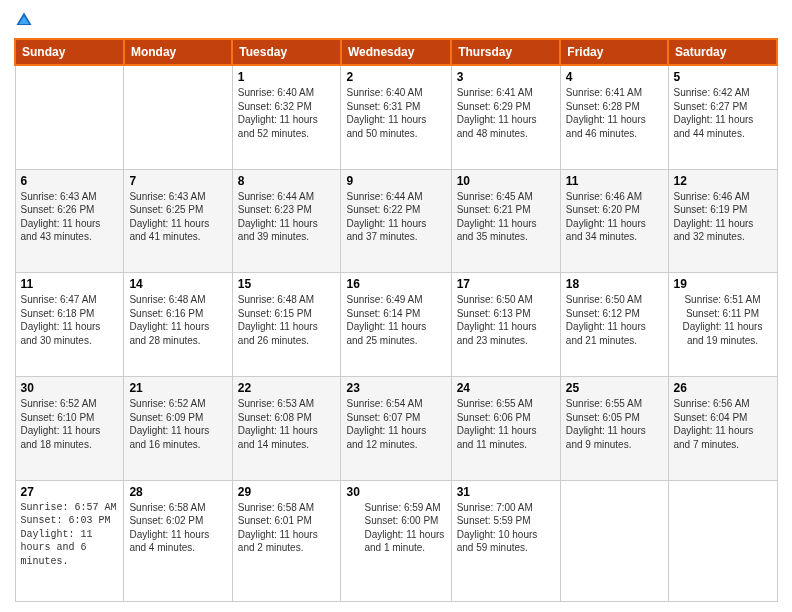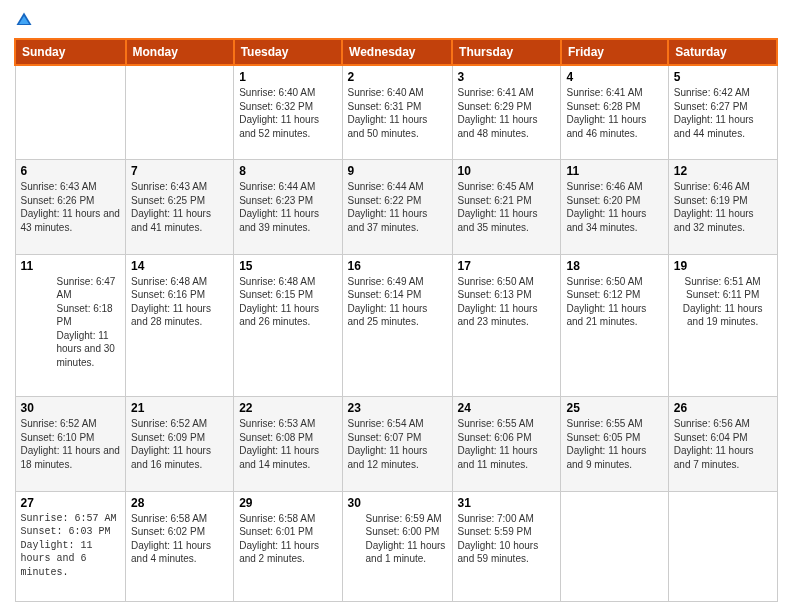--- a/index.html
+++ b/index.html
@@ -203,21 +203,21 @@
           <td>
             <span class="day-num">12</span>
             <div class="day-info" style="white-space: pre-line;">Sunrise: 6:46 AM
 Sunset: 6:19 PM
 Daylight: 11 hours and 32 minutes.</div>
           </td>
         </tr>
         <tr>
           <td>
             <span class="day-num">11</span>
-            <div class="day-info" style="white-space: pre-line; margin-left: 36px;">Sunrise: 6:47 AM
+            <div class="day-info" style="white-space: pre-line;">Sunrise: 6:47 AM
 Sunset: 6:18 PM
 Daylight: 11 hours and 30 minutes.</div>
           </td>
           <td>
             <span class="day-num">14</span>
             <div class="day-info" style="white-space: pre-line;">Sunrise: 6:48 AM
 Sunset: 6:16 PM
 Daylight: 11 hours and 28 minutes.</div>
           </td>
           <td>

